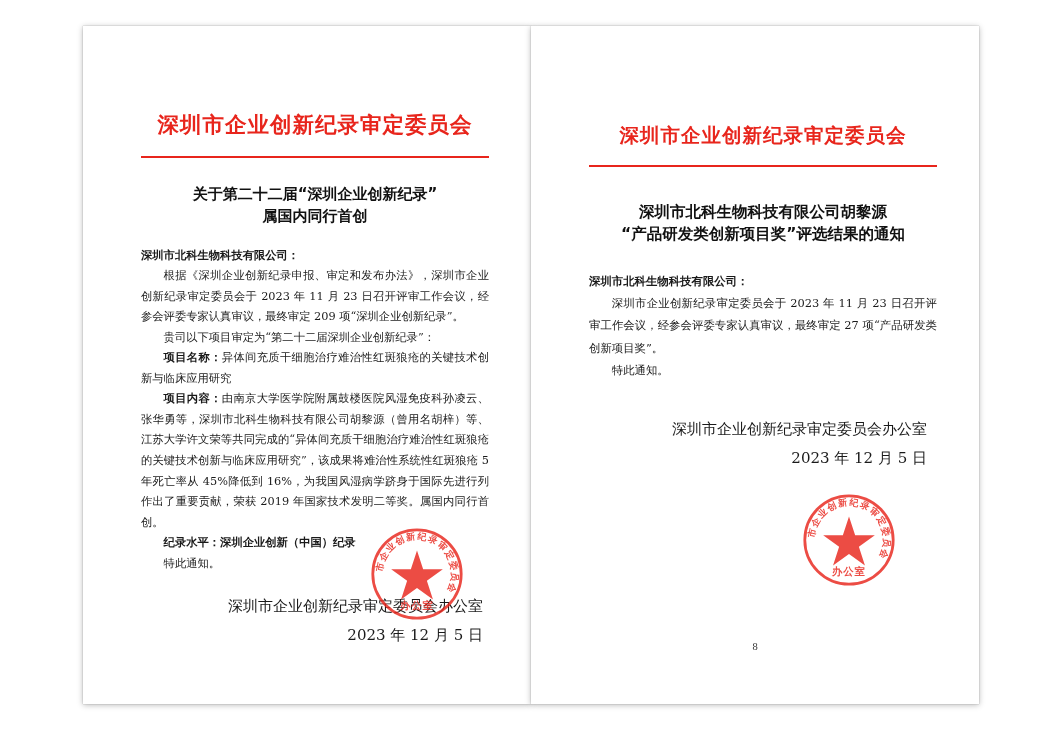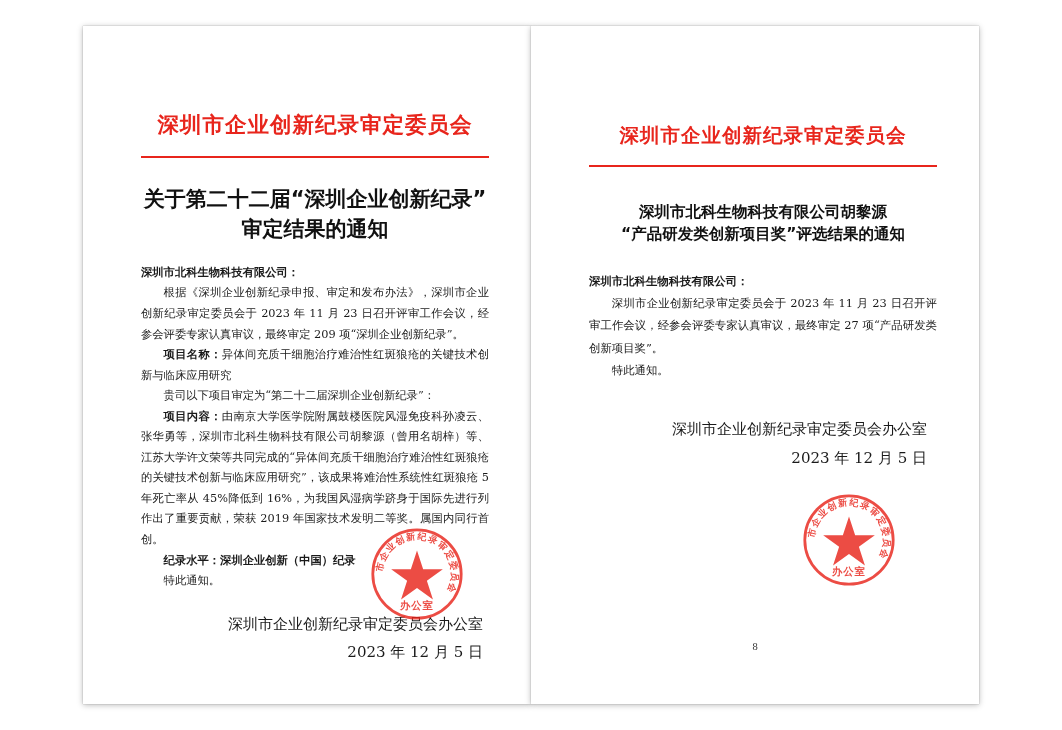--- a/index.html
+++ b/index.html
@@ -59,21 +59,21 @@
   .page2 .header-rule { margin-top: 16px; }
 
   
   .doc-title {
     text-align: center;
     font-family: "DejaVu Sans", sans-serif;
     font-weight: bold;
     color: #111111;
     line-height: 1.45;
   }
-  .page1 .doc-title { font-size: 21px; margin-top: 26px; }
+  .page1 .doc-title { font-size: 15px; margin-top: 26px; }
   .page2 .doc-title { font-size: 15.5px; margin-top: 34px; }
   .doc-title .line { display: block; }
 
   
   .body-text {
     color: #1a1a1a;
     font-family: "DejaVu Serif", serif;
     font-size: 11.3px;
     line-height: 1.82;
     text-align: justify;
@@ -129,28 +129,28 @@
 <div class="workspace">
 
   <div class="page page1">
     <div class="page-inner">
 
       <div class="doc-header">深圳市企业创新纪录审定委员会</div>
       <div class="header-rule"></div>
 
       <div class="doc-title">
         <span class="line">关于第二十二届“深圳企业创新纪录”</span>
-        <span class="line">审定结果的通知</span>
+        <span class="line">属国内同行首创</span>
       </div>
 
       <div class="body-text">
         <p><b>深圳市北科生物科技有限公司：</b></p>
         <p class="indent">根据《深圳企业创新纪录申报、审定和发布办法》，深圳市企业创新纪录审定委员会于 2023 年 11 月 23 日召开评审工作会议，经参会评委专家认真审议，最终审定 209 项“深圳企业创新纪录”。</p>
+        <p class="indent">贵司以下项目审定为“第二十二届深圳企业创新纪录”：</p>
         <p class="indent"><b>项目名称：</b><span>异体间充质干细胞治疗难治性红斑狼疮的关键技术创新与临床应用研究</span></p>
-        <p class="indent">贵司以下项目审定为“第二十二届深圳企业创新纪录”：</p>
         <p class="indent"><b>项目内容：</b><span>由南京大学医学院附属鼓楼医院风湿免疫科孙凌云、张华勇等，深圳市北科生物科技有限公司胡黎源（曾用名胡梓）等、江苏大学许文荣等共同完成的“异体间充质干细胞治疗难治性红斑狼疮的关键技术创新与临床应用研究”，该成果将难治性系统性红斑狼疮 5 年死亡率从 45%降低到 16%，为我国风湿病学跻身于国际先进行列作出了重要贡献，荣获 2019 年国家技术发明二等奖。属国内同行首创。</span></p>
         <p class="indent"><b>纪录水平：</b><b>深圳企业创新（中国）纪录</b></p>
         <p class="indent">特此通知。</p>
       </div>
 
       <div class="signature">
         <span class="line">深圳市企业创新纪录审定委员会办公室</span>
         <span class="line">2023 年 12 月 5 日</span>
       </div>
     </div>

